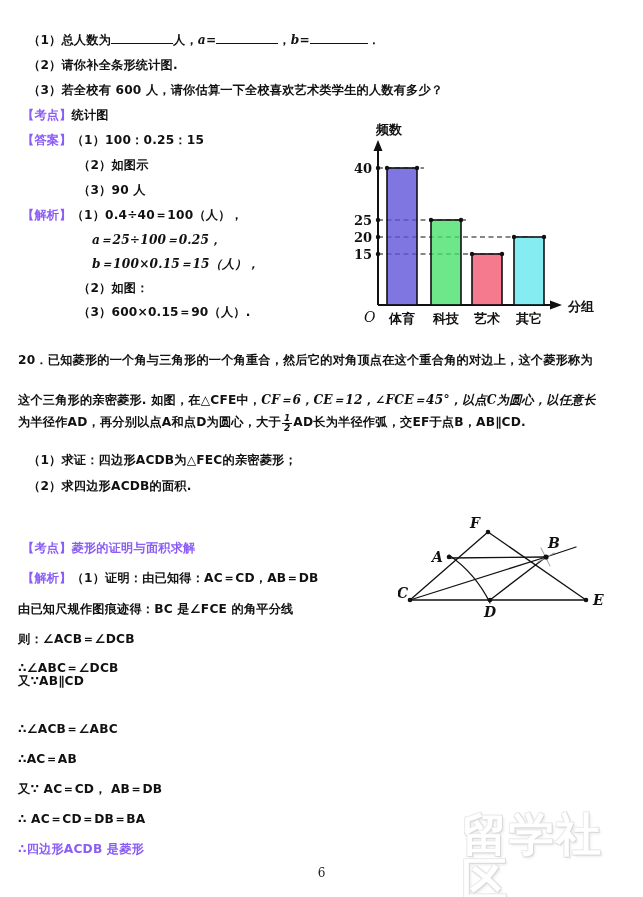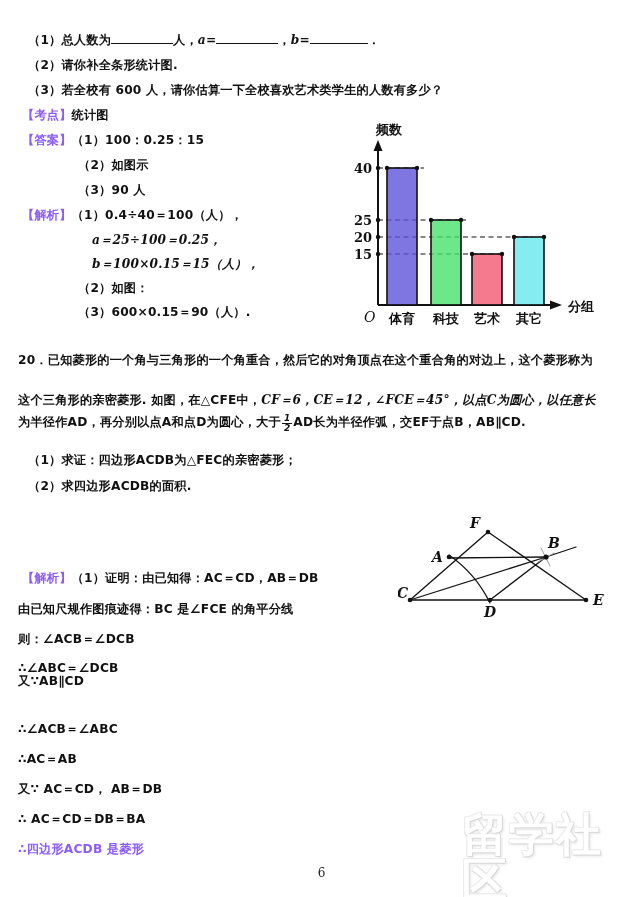--- a/index.html
+++ b/index.html
@@ -257,20 +257,23 @@
         <text x="72" y="16">F</text>
         <text x="34" y="50">A</text>
         <text x="150" y="36">B</text>
         <text x="-1" y="86">C</text>
         <text x="86" y="105">D</text>
         <text x="195" y="93">E</text>
       </g>
     </svg>
   </div>
 
+  <div class="line cn" style="left:22px; top:540px;">
+    <span class="red">【考点】</span><span class="red">菱形的证明与面积求解</span>
+  </div>
 
   <div class="line cn" style="left:22px; top:570px;text-align:center;">
     <span class="red">【解析】</span><span>（1）证明：由已知得：AC＝CD，AB＝DB</span>
   </div>
 
   <div class="line cn" style="left:18px; top:601px;">由已知尺规作图痕迹得：BC 是∠FCE 的角平分线</div>
   <div class="line cn" style="left:18px; top:631px;">则：∠ACB＝∠DCB</div>
   <div class="line cn" style="left:18px; top:661px;margin-top:12px;">又∵AB∥CD</div>
   <div class="line cn" style="left:18px; top:660px;">∴∠ABC＝∠DCB</div>
   <div class="line cn" style="left:18px; top:721px;">∴∠ACB＝∠ABC</div>

